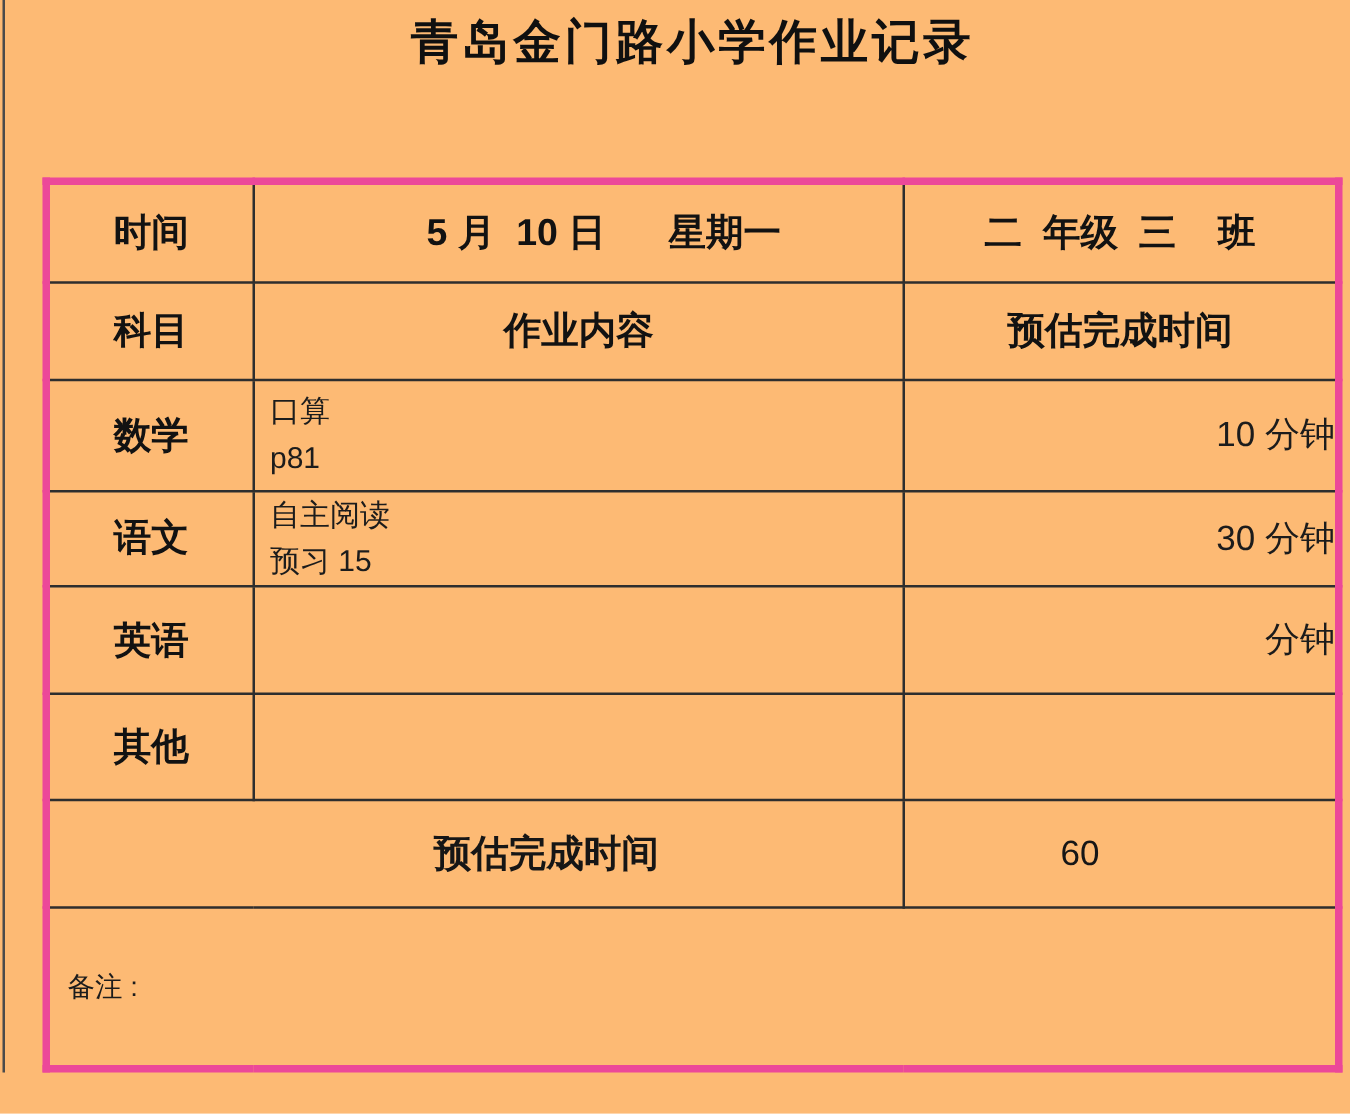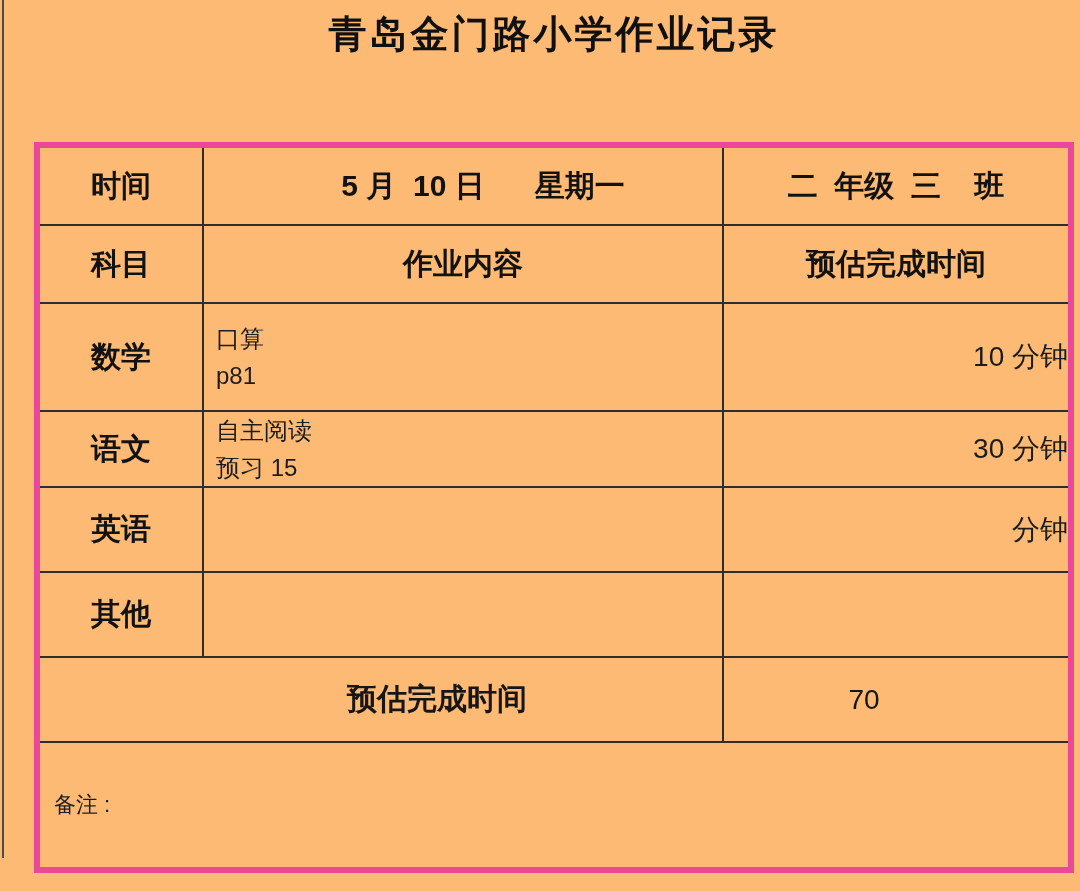--- a/index.html
+++ b/index.html
@@ -50,21 +50,21 @@
     vertical-align: middle;
     overflow: hidden;
   }
   .homework-table { border: 6px solid #ec4899; }
   .col-subject { width: 166px; }
   .col-content { width: 520px; }
   .col-time    { width: 348px; }
 
   .row-date    { height: 80px; }
   .row-head    { height: 78px; }
-  .row-math    { height: 108px; }
+  .row-math    { height: 88px; }
   .row-chinese { height: 74px; }
   .row-english { height: 85px; }
   .row-other   { height: 85px; }
   .row-total   { height: 85px; }
   .row-remark  { height: 128px; }
 
   .cell-bold {
     text-align: center;
     font-weight: bold;
     font-size: 30px;
@@ -163,21 +163,21 @@
         <td class="cell-bold">其他</td>
         <td class="cell-content">
           <div class="line"></div>
           <div class="line"></div>
         </td>
         <td class="cell-time"></td>
       </tr>
 
       <tr class="row-total">
         <td class="cell-total-label" colspan="2">预估完成时间</td>
-        <td class="cell-total-value">70</td>
+        <td class="cell-total-value">60</td>
       </tr>
 
       <tr class="row-remark">
         <td class="cell-remark" colspan="3">备注 :</td>
       </tr>
     </tbody>
   </table>
 
 </div>
 

